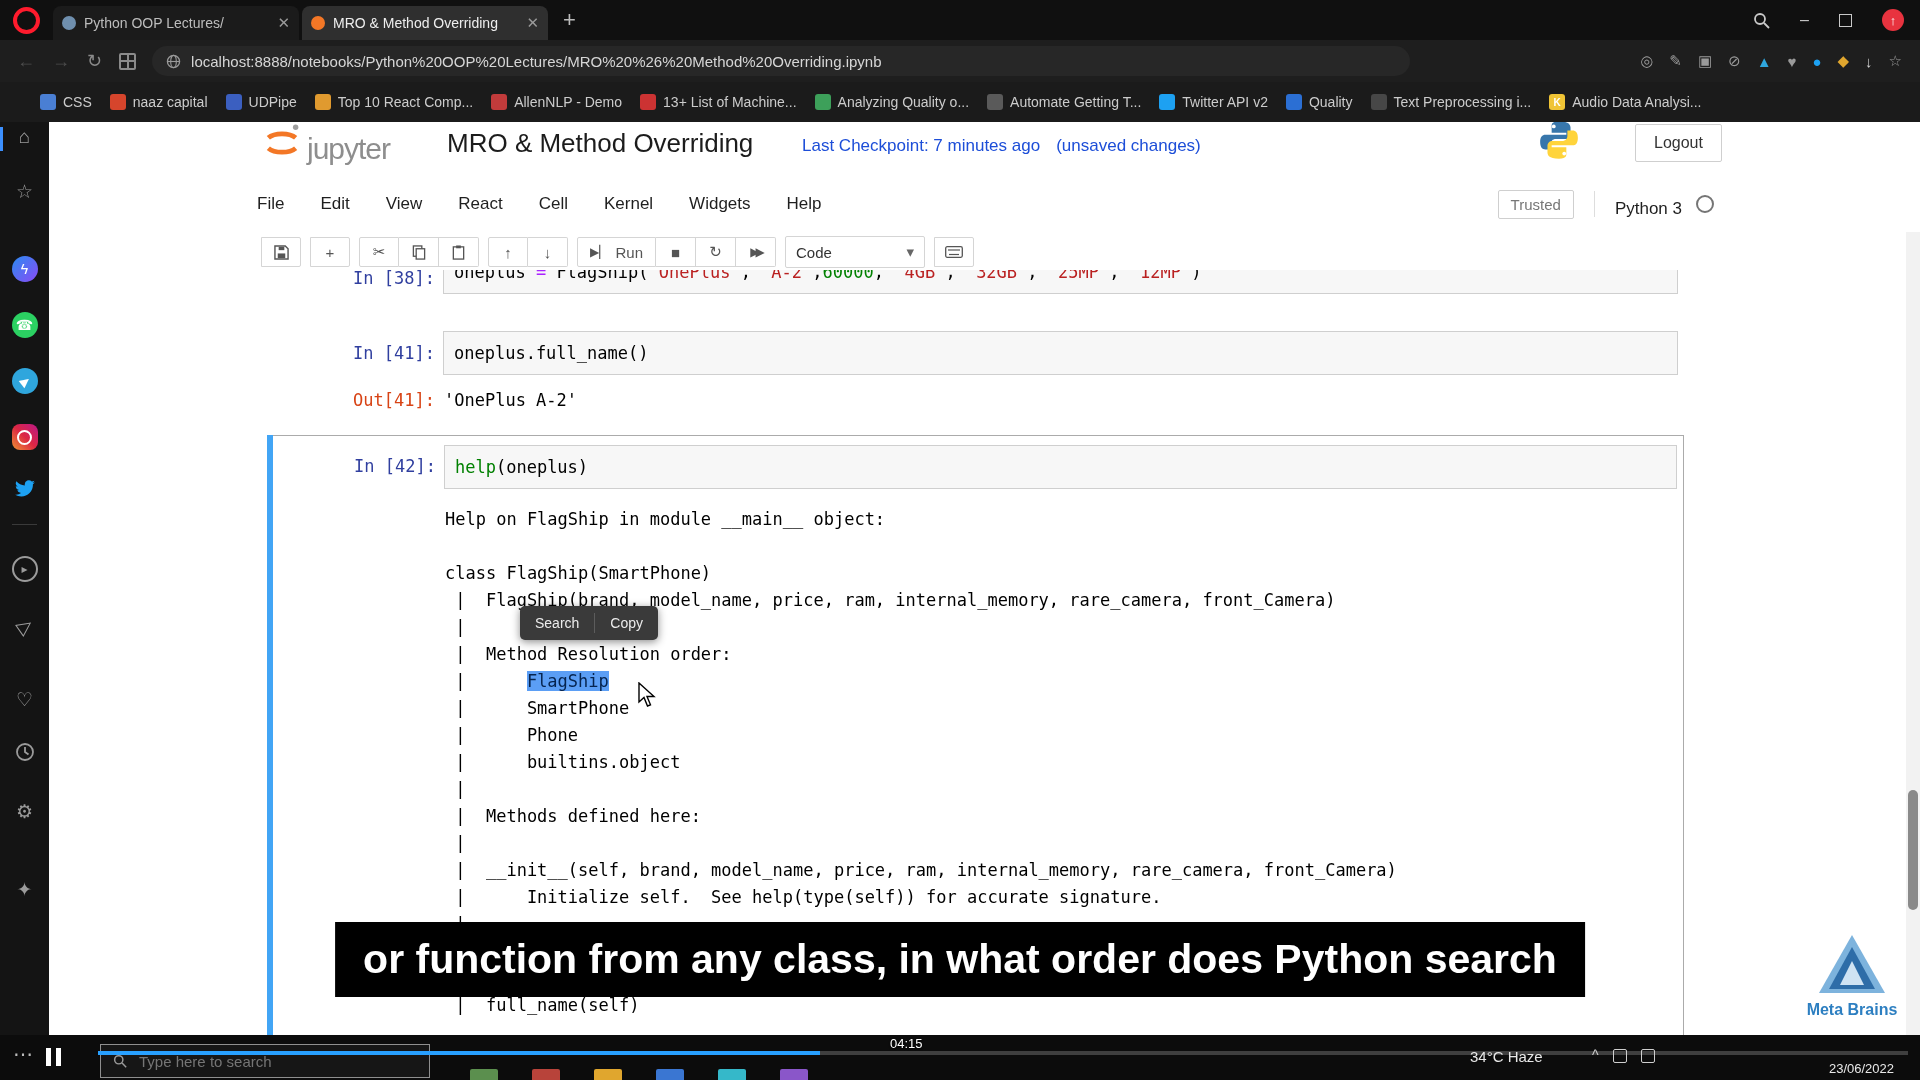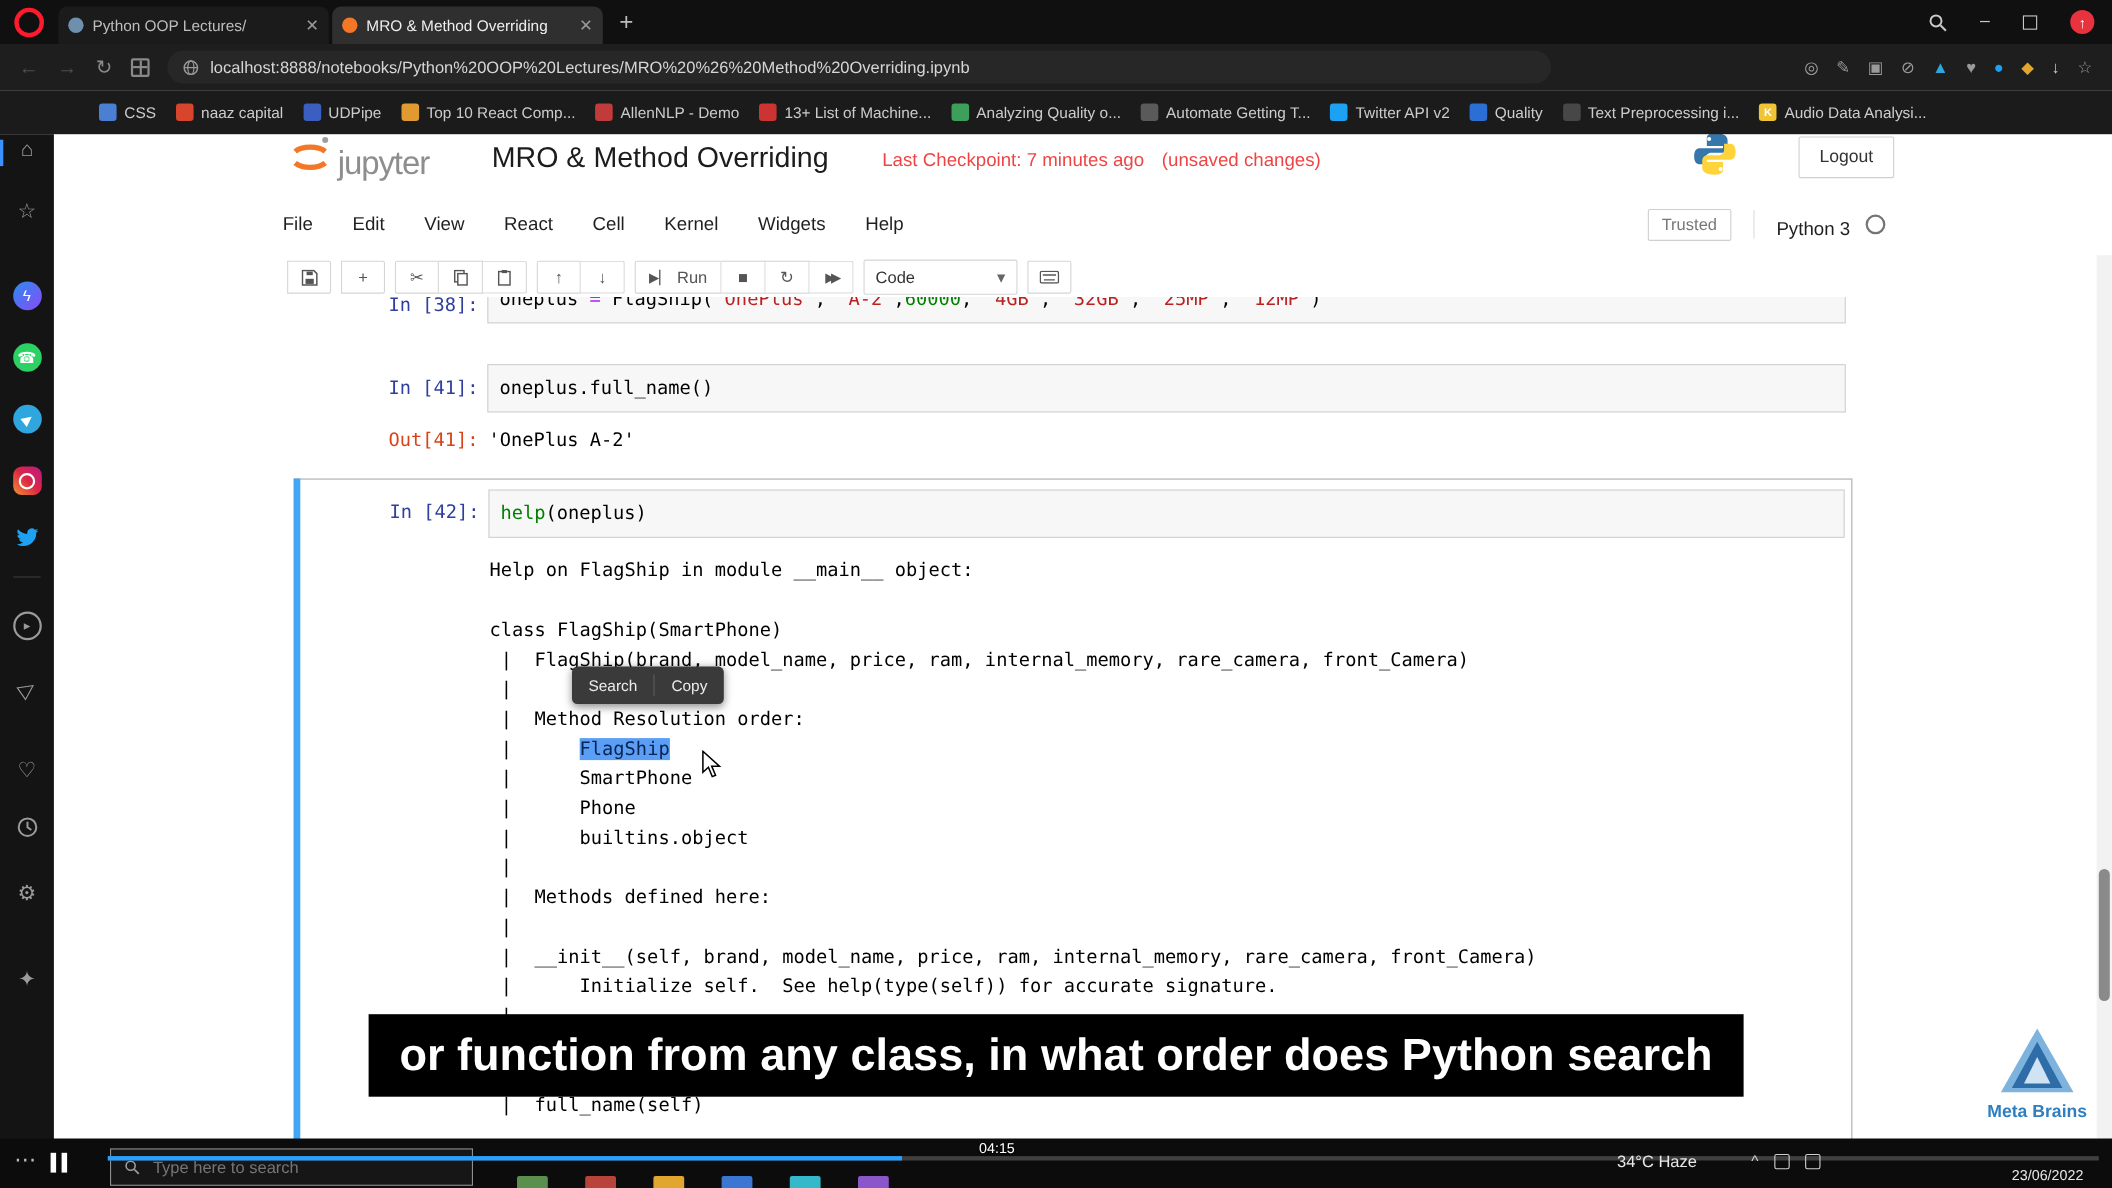--- a/index.html
+++ b/index.html
@@ -29,21 +29,21 @@
   .grid-ic{width:13px;height:13px;margin-left:17px;
            background:linear-gradient(#8a8a8a,#8a8a8a),linear-gradient(#8a8a8a,#8a8a8a);
            background-size:13px 2px,2px 13px;background-position:center;background-repeat:no-repeat;
            border:2px solid #8a8a8a;border-radius:2px;}
   .url-box{margin-left:16px;height:30px;width:1230px;background:#272727;border-radius:15px;
            display:flex;align-items:center;padding:0 14px;color:#d6d6d6;font-size:15px;gap:10px;}
   .addr-icons{margin-left:auto;display:flex;gap:16px;align-items:center;padding-right:18px;
               font-size:15px;color:#9a9a9a;}
   .addr-icons span{cursor:default;}
   .bookmarksbar{position:absolute;top:82px;left:0;width:100%;height:40px;background:#1b1b1b;
-                display:flex;align-items:center;gap:18px;padding-left:90px;font-size:14px;
+                display:flex;align-items:center;gap:18px;padding-left:40px;font-size:14px;
                 color:#cccccc;box-sizing:border-box;z-index:10;}
   .bm{display:flex;align-items:center;gap:7px;white-space:nowrap;}
   .bm .fav{width:16px;height:16px;border-radius:3px;font-size:10px;font-weight:bold;color:#fff;
            display:flex;align-items:center;justify-content:center;flex:none;}
   .f0{background:#4a7fd4}.f1{background:#d6452c}.f2{background:#3b5fc0}.f3{background:#e09a2f}
   .f4{background:#c23b3b}.f5{background:#cc3333}.f6{background:#3da05a}.f7{background:#5a5a5a}
   .f8{background:#1da1f2}.f9{background:#2b6fd4}.f10{background:#474747}.f11{background:#f0c435;color:#222;}
   
   .sidebar{position:absolute;top:122px;left:0;width:49px;height:958px;background:#141414;z-index:6;}
   .sb{position:absolute;left:0;width:49px;display:flex;justify-content:center;color:#9b9b9b;font-size:19px;}
@@ -56,21 +56,21 @@
   .c-ig{border-radius:8px;background:linear-gradient(45deg,#f09433,#dc2743,#bc1888);position:relative;}
   .c-ig::after{content:"";width:11px;height:11px;border:2px solid #fff;border-radius:50%;}
   .sb-div{position:absolute;top:402px;left:12px;width:25px;height:1px;background:#3a3a3a;}
   .ring{width:22px;height:22px;border:2px solid #9b9b9b;border-radius:50%;display:flex;
         align-items:center;justify-content:center;font-size:12px;color:#9b9b9b;}
   
   .content{position:absolute;left:49px;top:110px;width:1871px;height:958px;background:#fff;overflow:hidden;}
   .jlogo{position:absolute;left:212px;top:12px;display:flex;align-items:flex-end;}
   .jlogo .word{font-size:30px;color:#8e8e8e;letter-spacing:-1px;margin-left:4px;line-height:1;}
   .jtitle{position:absolute;left:398px;top:18px;font-size:26px;font-weight:500;color:#1c1c1c;}
-  .jcheck{position:absolute;left:753px;top:26px;font-size:17px;color:#ef4444;display:flex;gap:16px;}
+  .jcheck{position:absolute;left:753px;top:26px;font-size:17px;color:#1d4ed8;display:flex;gap:16px;}
   .py-logo{position:absolute;left:1488px;top:8px;}
   .logout{position:absolute;left:1586px;top:14px;height:36px;padding:0 18px;border:1px solid #cfcfcf;
           border-radius:2px;font-size:16px;color:#333;display:flex;align-items:center;background:#fff;}
   .jmenu{position:absolute;top:72px;left:0;width:100%;height:44px;display:flex;align-items:center;
          font-size:17px;color:#1f1f1f;padding-left:208px;box-sizing:border-box;}
   .jmenu .mi{padding:0 22px 0 0;margin-right:14px;}
   .jmenu-right{margin-left:auto;display:flex;align-items:center;margin-right:206px;}
   .trusted{border:1px solid #cfcfcf;padding:5px 12px;color:#777;font-size:15px;border-radius:2px;}
   .mdiv{width:1px;height:26px;background:#ddd;margin:0 20px;}
   .kernel-name{font-size:17px;color:#1f1f1f;margin-top:10px;}

